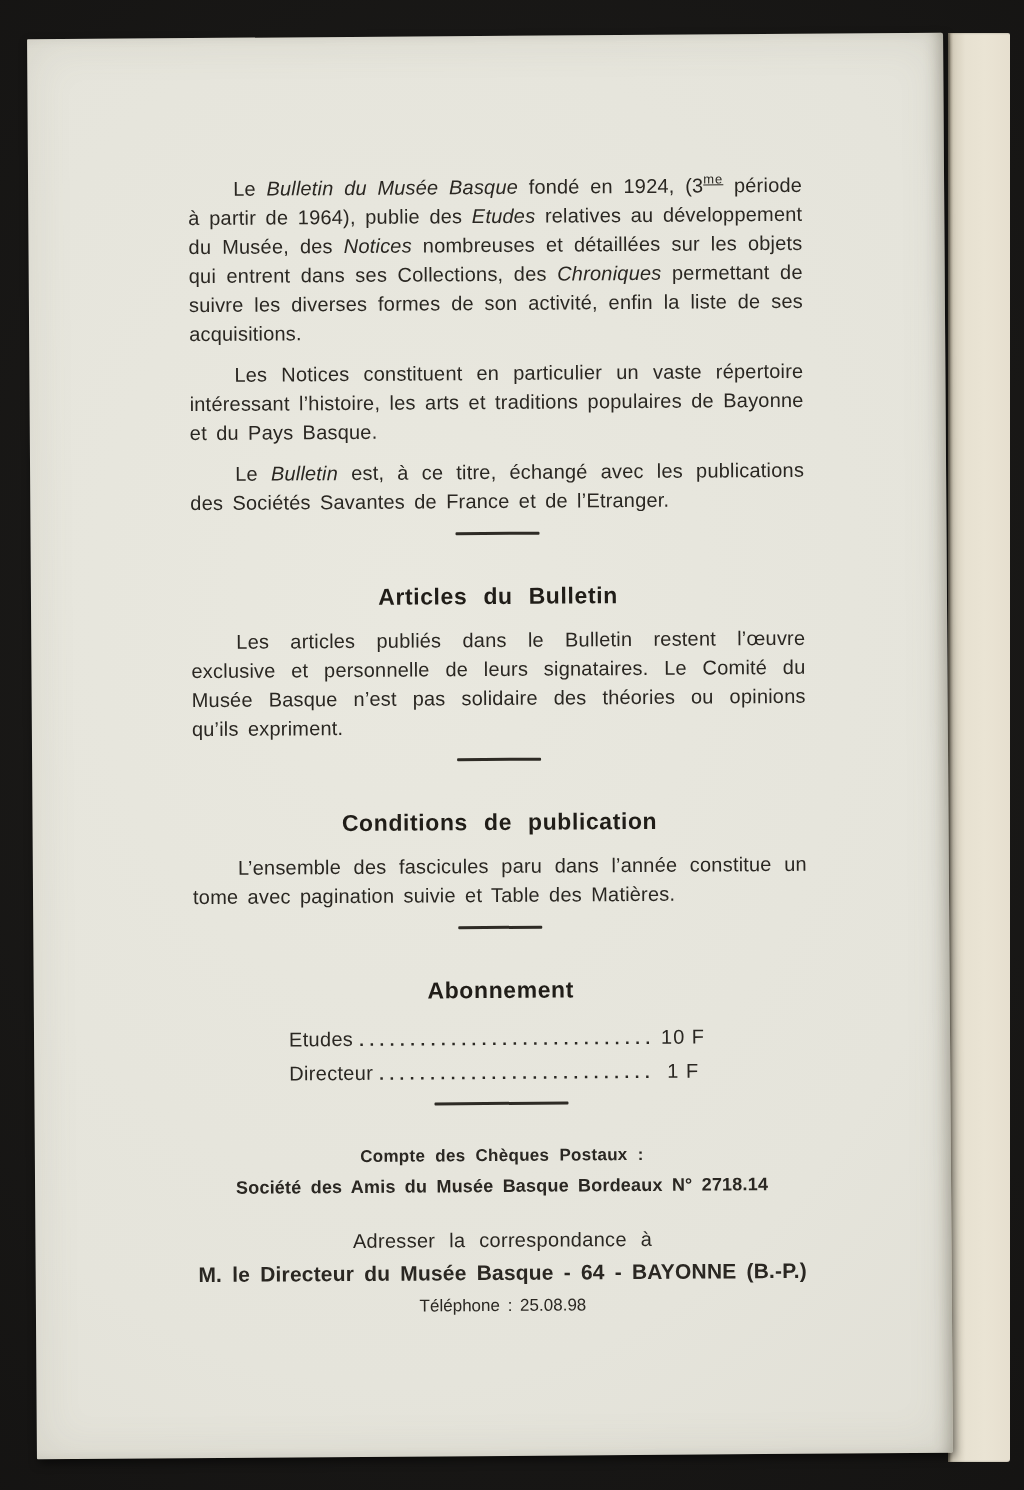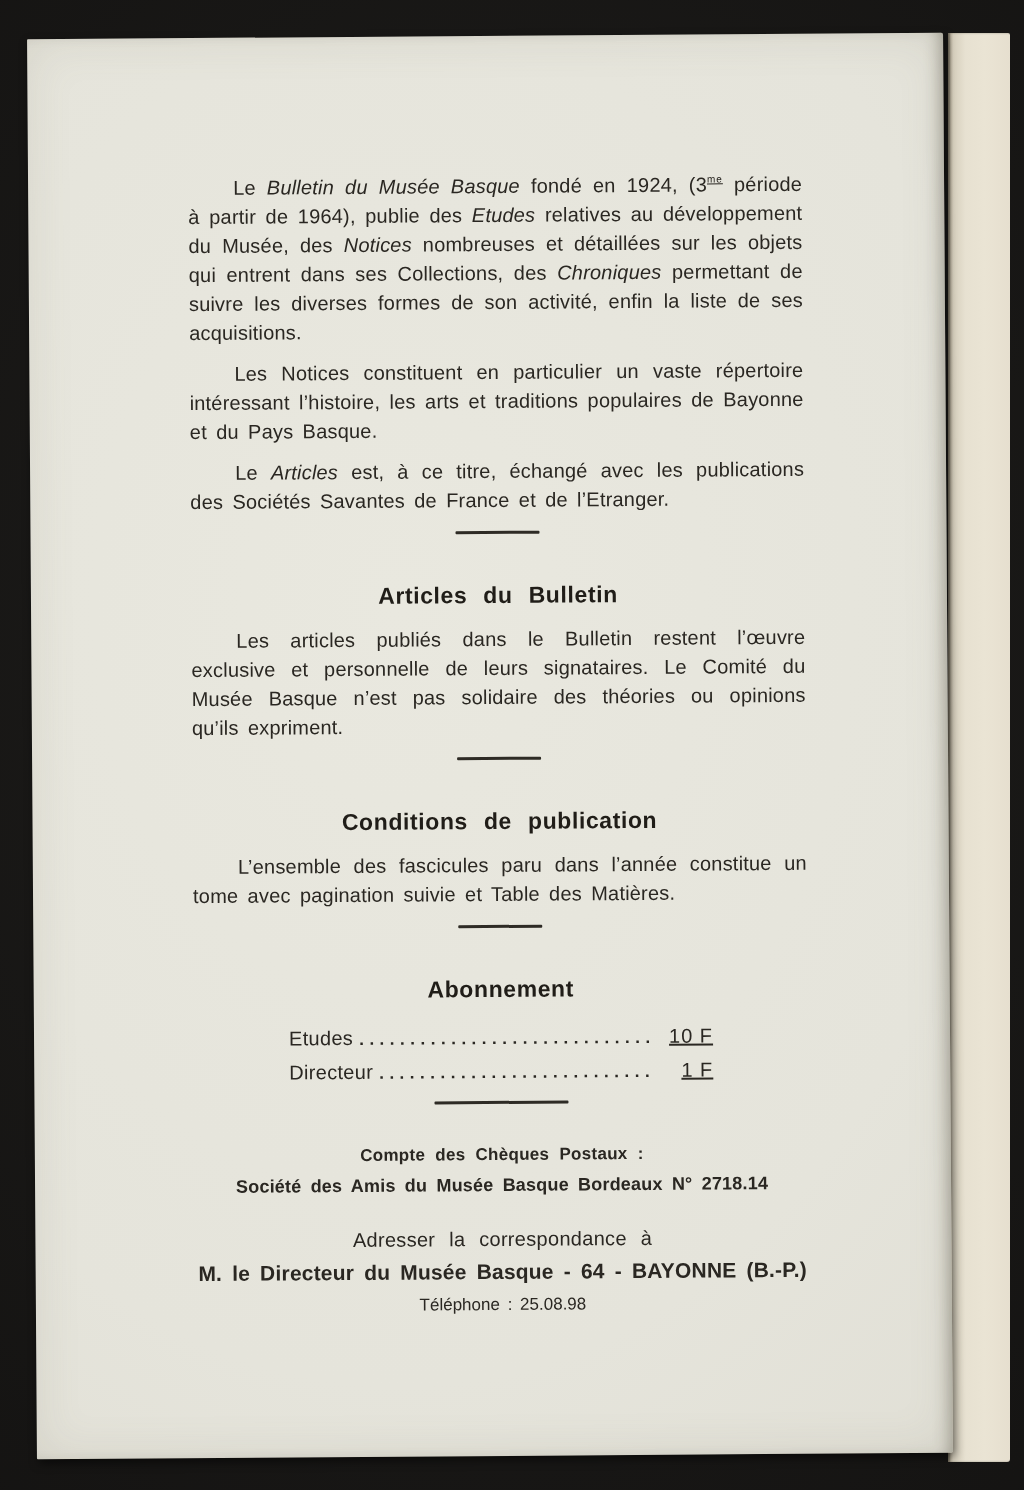--- a/index.html
+++ b/index.html
@@ -22,52 +22,52 @@
                2px 4px 10px rgba(0,0,0,.55);
     transform:rotate(-0.4deg);
     border-radius:1px 2px 2px 1px;
   }
   .content{position:absolute;left:160px;top:130px;width:614px;color:#2a2722;}
   .para{
     margin:0 0 12px;text-align:justify;text-indent:45px;
     font-size:20px;line-height:29px;word-spacing:3.5px;letter-spacing:.2px;
   }
   .para .it{font-style:italic;}
-  .para sup{font-size:10px;vertical-align:9px;letter-spacing:1px;text-decoration:underline;}
+  .para sup{font-size:13px;vertical-align:9px;letter-spacing:1px;text-decoration:underline;}
   .rule{width:84px;height:3px;background:#2e2b25;margin:16px auto 0;border-radius:1px;}
   .rule-long{width:134px;margin-top:12px;}
   h2{
     margin:48px 0 16px;text-align:center;color:#201d18;
     font-size:23px;font-weight:bold;letter-spacing:.6px;word-spacing:9px;line-height:27px;
   }
   .sub-rows{width:424px;margin:18px auto 0;}
   .sub-row{display:flex;align-items:baseline;font-size:20px;line-height:33px;letter-spacing:.3px;}
   .sub-label{white-space:nowrap;}
   .leader{flex:1;overflow:hidden;white-space:nowrap;letter-spacing:5.5px;font-weight:bold;font-size:17px;margin:0 4px 0 6px;}
-  .price{width:60px;text-align:right;white-space:nowrap;letter-spacing:1px;text-decoration:underline;}
+  .price{width:60px;text-align:center;white-space:nowrap;letter-spacing:1px;}
   .footer-line{text-align:center;line-height:1.25;}
   .f1{font-weight:bold;font-size:17px;margin-top:40px;word-spacing:5px;letter-spacing:.3px;}
   .f2{font-weight:bold;font-size:18px;margin-top:9px;word-spacing:4px;letter-spacing:.2px;}
   .f3{font-size:20px;margin-top:30px;word-spacing:8px;letter-spacing:.3px;}
   .f4{font-weight:bold;font-size:21px;margin-top:7px;word-spacing:4px;letter-spacing:.2px;}
   .f5{font-size:17px;margin-top:9px;word-spacing:3px;}
 </style>
 </head>
 <body>
 
 <div class="next-page"></div>
 
 <div class="page">
   <div class="content">
 
     <p class="para"><span>Le </span><span class="it">Bulletin du Musée Basque</span><span> fondé en 1924, (3</span><sup>me</sup><span> période à partir de 1964), publie des </span><span class="it">Etudes</span><span> relatives au développement du Musée, des </span><span class="it">Notices</span><span> nombreuses et détaillées sur les objets qui entrent dans ses Collections, des </span><span class="it">Chroniques</span><span> permettant de suivre les diverses formes de son activité, enfin la liste de ses acquisitions.</span></p>
 
     <p class="para"><span>Les Notices constituent en particulier un vaste répertoire intéressant l’histoire, les arts et traditions populaires de Bayonne et du Pays Basque.</span></p>
 
-    <p class="para"><span>Le </span><span class="it">Articles</span><span> est, à ce titre, échangé avec les publications des Sociétés Savantes de France et de l’Etranger.</span></p>
+    <p class="para"><span>Le </span><span class="it">Bulletin</span><span> est, à ce titre, échangé avec les publications des Sociétés Savantes de France et de l’Etranger.</span></p>
 
     <div class="rule"></div>
 
     <h2>Articles du Bulletin</h2>
 
     <p class="para"><span>Les articles publiés dans le Bulletin restent l’œuvre exclusive et personnelle de leurs signataires. Le Comité du Musée Basque n’est pas solidaire des théories ou opinions qu’ils expriment.</span></p>
 
     <div class="rule"></div>
 
     <h2>Conditions de publication</h2>

